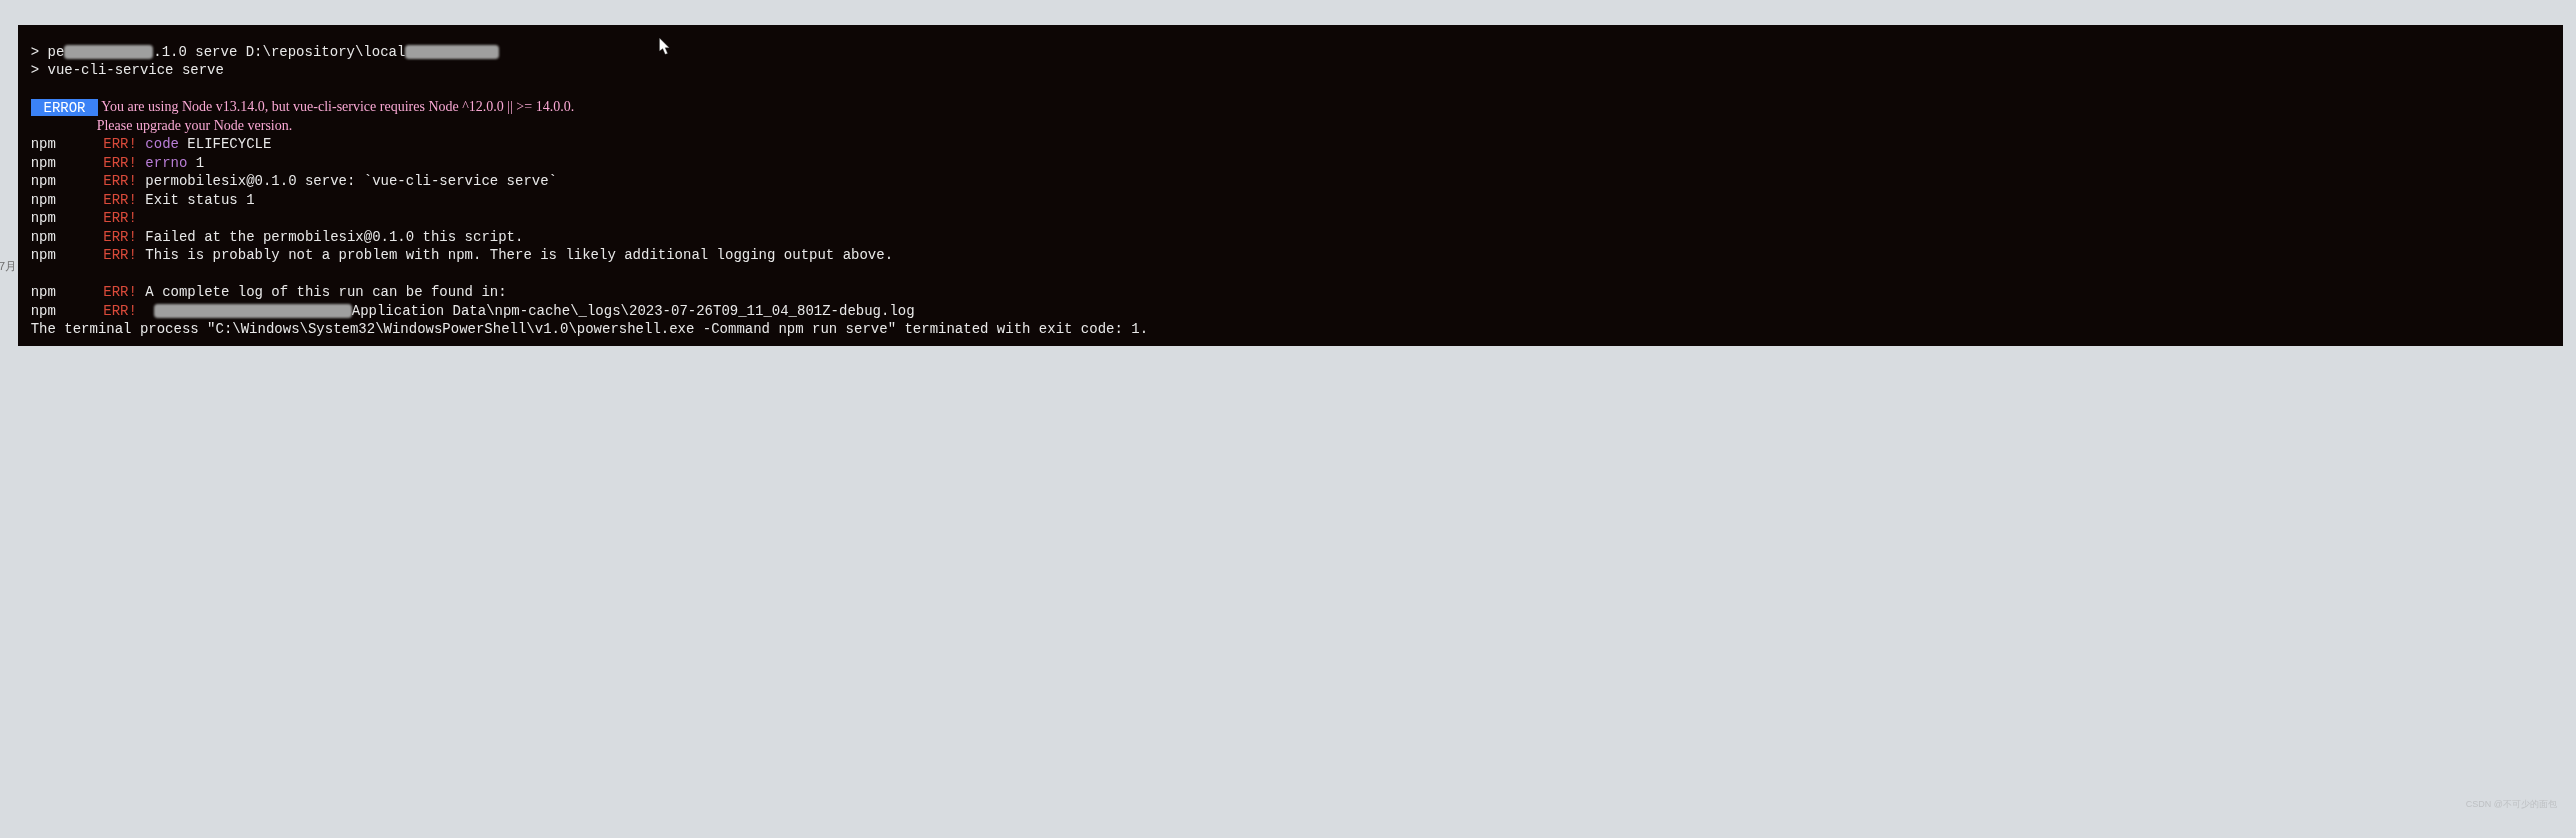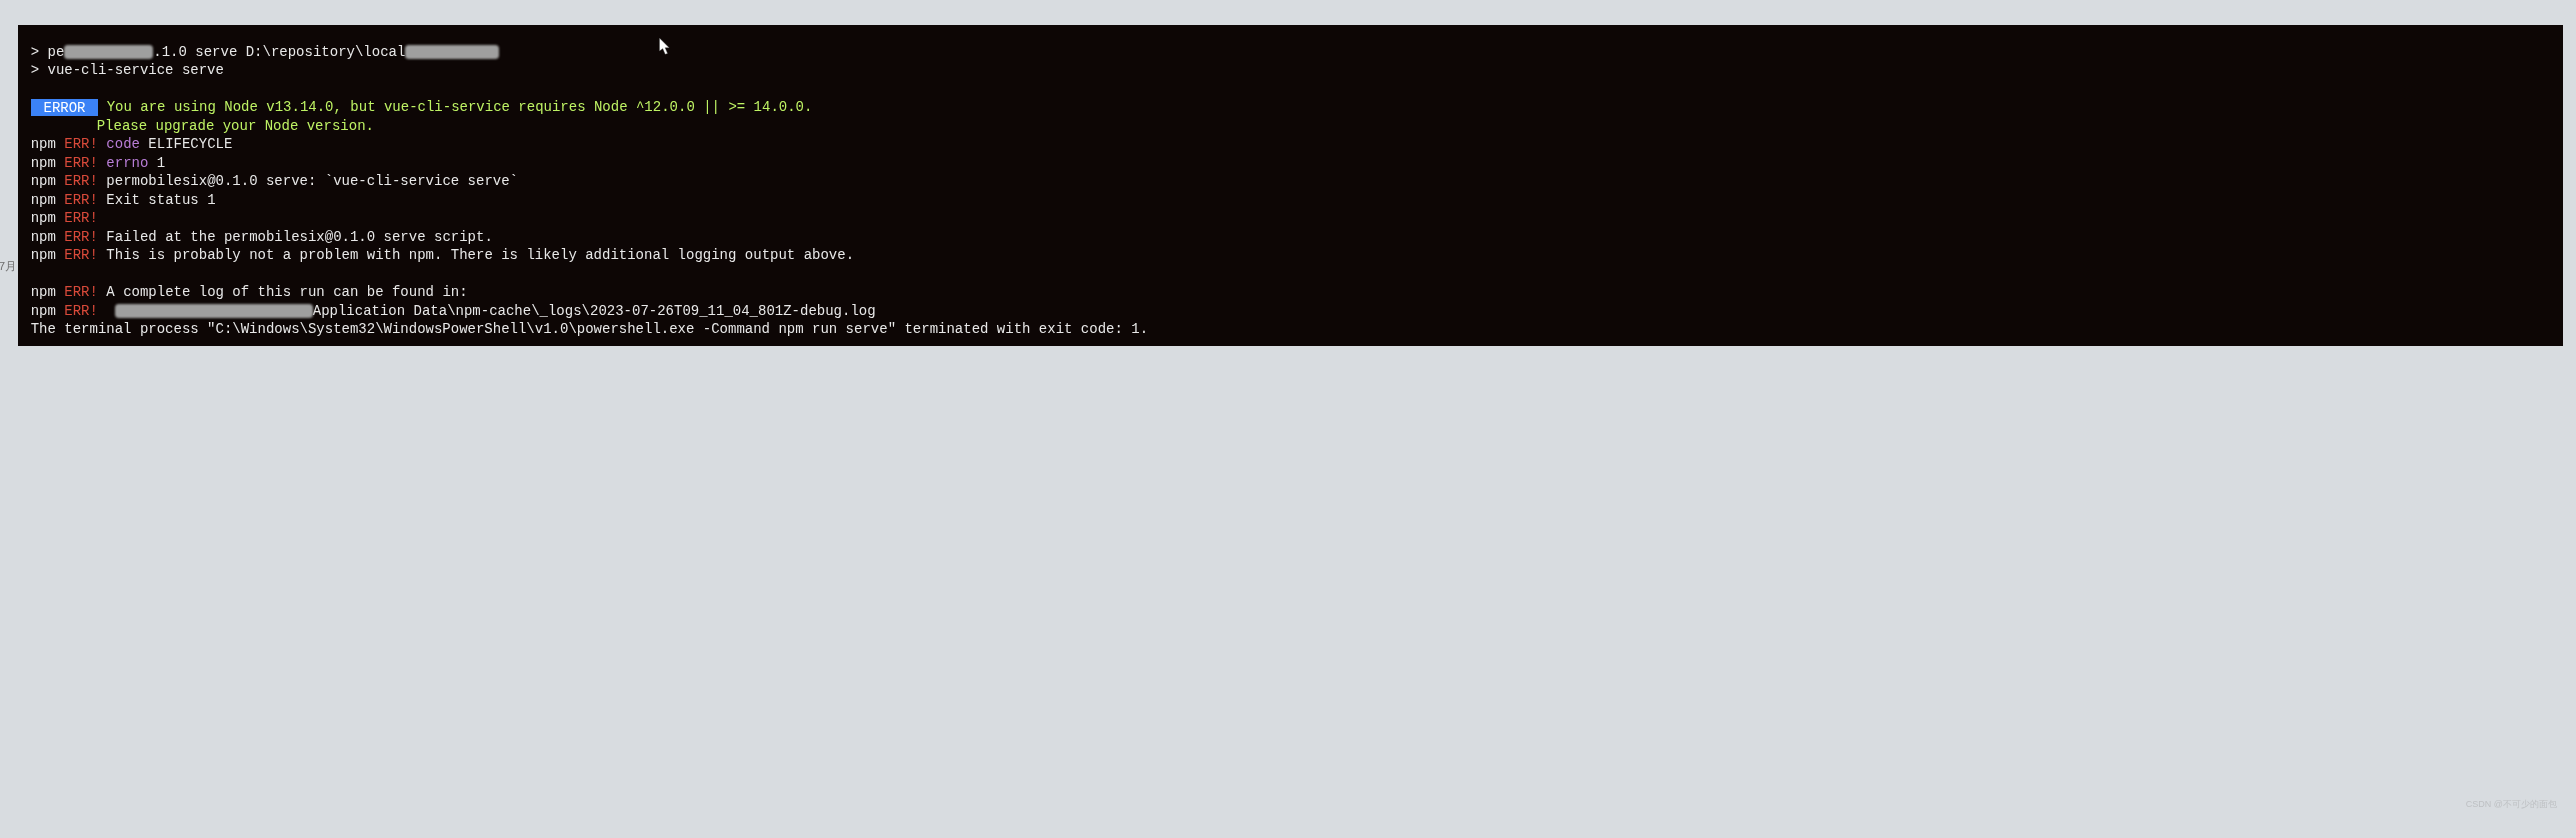--- a/index.html
+++ b/index.html
@@ -13,24 +13,24 @@
     .terminal {
       background: #0d0605;
       color: #e8e8e8;
       padding: 18px 12.7px 7.6px 12.7px;
       line-height: 1.32;
       min-height: 279px;
       position: relative;
     }
     .line { white-space: pre; }
     .npm-white { color: #e8e8e8; }
-    .npm-err { color: #d94a3a; }
+    .npm-err { color: #d94a3a; padding-left: 39px; }
     .npm-code { color: #b87dd6; }
     .purple { color: #b87dd6; text-align: right; }
-    .red-text { color: #bef264; }
+    .red-text { color: #f9a8d4; font-family: Liberation Serif, serif; }
     .error-badge {
       background: #3b82f6;
       color: #ffffff;
       padding: 0.6px 4.4px;
       font-weight: 500;
     }
     .gray-blur {
       background: #9f9f9f;
       display: inline-block;
       height: 14px;
@@ -90,21 +90,21 @@
   <div class="line"><span>&gt; pe</span><span class="gray-blur blur-1"></span><span>.1.0 serve D:\repository\local</span><span class="gray-blur blur-2"></span></div>
   <div class="line">&gt; vue-cli-service serve</div>
   <div class="line">&nbsp;</div>
   <div class="line"><span class="error-badge"> ERROR </span><span class="red-text"> You are using Node v13.14.0, but vue-cli-service requires Node ^12.0.0 || &gt;= 14.0.0.</span></div>
   <div class="line"><span class="indent red-text">Please upgrade your Node version.</span></div>
   <div class="line"><span class="npm-white">npm</span><span class="npm-err"> ERR!</span><span class="npm-code"> code</span><span class="npm-white"> ELIFECYCLE</span></div>
   <div class="line"><span class="npm-white">npm</span><span class="npm-err"> ERR!</span><span class="purple"> errno</span><span class="npm-white"> 1</span></div>
   <div class="line"><span class="npm-white">npm</span><span class="npm-err"> ERR!</span><span class="npm-white"> permobilesix@0.1.0 serve: `vue-cli-service serve`</span></div>
   <div class="line"><span class="npm-white">npm</span><span class="npm-err"> ERR!</span><span class="npm-white"> Exit status 1</span></div>
   <div class="line"><span class="npm-white">npm</span><span class="npm-err"> ERR!</span><span class="npm-white"> </span></div>
-  <div class="line"><span class="npm-white">npm</span><span class="npm-err"> ERR!</span><span class="npm-white"> Failed at the permobilesix@0.1.0 serve script.</span></div>
+  <div class="line"><span class="npm-white">npm</span><span class="npm-err"> ERR!</span><span class="npm-white"> Failed at the permobilesix@0.1.0 this script.</span></div>
   <div class="line"><span class="npm-white">npm</span><span class="npm-err"> ERR!</span><span class="npm-white"> This is probably not a problem with npm. There is likely additional logging output above.</span></div>
   <div class="line">&nbsp;</div>
   <div class="line"><span class="npm-white">npm</span><span class="npm-err"> ERR!</span><span class="npm-white"> A complete log of this run can be found in:</span></div>
   <div class="line"><span class="npm-white">npm</span><span class="npm-err"> ERR!</span><span>  </span><span class="gray-blur blur-3"></span><span class="npm-white">Application Data\npm-cache\_logs\2023-07-26T09_11_04_801Z-debug.log</span></div>
   <div class="line">The terminal process "C:\Windows\System32\WindowsPowerShell\v1.0\powershell.exe -Command npm run serve" terminated with exit code: 1.</div>
 </div>
 
 <div class="watermark">CSDN @不可少的面包</div>
 
 

